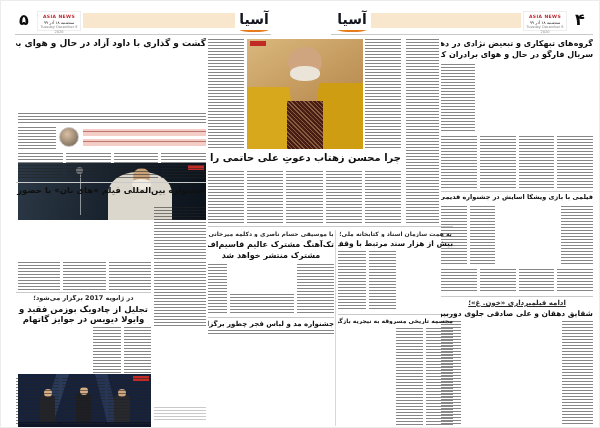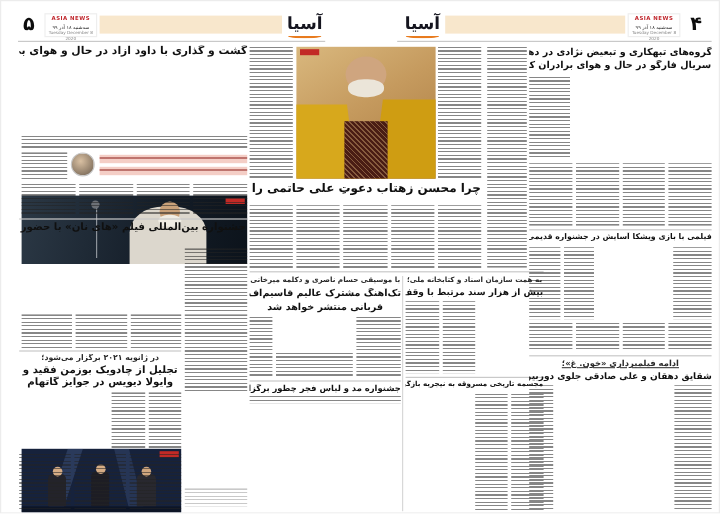--- a/index.html
+++ b/index.html
@@ -125,37 +125,37 @@
     <div class="tx"></div>
     <div class="tx"></div>
     <div class="tx"></div>
   </div>
 
   <div class="abs tx" style="left:153px;top:261px;width:52px;height:66px;"></div>
 
   <div class="abs tx light" style="left:153px;top:406px;width:52px;height:15px;"></div>
 
   <div class="abs rule" style="left:15px;top:291px;width:135px;"></div>
-  <div class="abs kick f65" style="left:15px;top:294px;width:135px;">در ژانویه ۲۰۲۱ برگزار می‌شود؛</div>
+  <div class="abs kick f65" style="left:15px;top:294px;width:135px;">در ژانویه 2017 برگزار می‌شود؛</div>
   <div class="abs hl f85" style="left:15px;top:303px;width:135px;">تجلیل از چادویک بوزمن فقید و</div>
   <div class="abs hl f85" style="left:15px;top:313px;width:135px;">وایولا دیویس در جوایز گاتهام</div>
 
   <div class="abs cols" style="left:92px;top:326px;width:58px;height:47px;">
     <div class="tx"></div>
     <div class="tx"></div>
   </div>
   <div class="abs cols" style="left:15px;top:377px;width:135px;height:47px;">
     <div class="tx"></div>
     <div class="tx"></div>
     <div class="tx"></div>
   </div>
 
   <div class="abs kick f6" style="left:207px;top:229px;width:126px;">با موسیقی حسام ناصری و دکلمه میرخانی</div>
   <div class="abs hl f8" style="left:207px;top:239px;width:126px;">تک‌آهنگ مشترک عالیم قاسیم‌اف و</div>
-  <div class="abs hl f8" style="left:207px;top:250px;width:126px;">قربانی منتشر خواهد شد</div>
+  <div class="abs hl f8" style="left:207px;top:250px;width:126px;">مشترک منتشر خواهد شد</div>
   <div class="abs tx" style="left:296px;top:263px;width:37px;height:50px;"></div>
 
   <div class="abs tx" style="left:207px;top:263px;width:19px;height:50px;"></div>
   <div class="abs tx" style="left:229px;top:293px;width:64px;height:20px;"></div>
 
   <div class="abs rule" style="left:207px;top:316px;width:126px;"></div>
   <div class="abs hl f7" style="left:207px;top:319px;width:126px;">جشنواره مد و لباس فجر چطور برگزار می‌شود</div>
   <div class="abs tx" style="left:207px;top:329px;width:126px;height:6px;"></div>
 
   <div class="abs kick f6" style="left:337px;top:229px;width:115px;">به همت سازمان اسناد و کتابخانه ملی؛</div>

